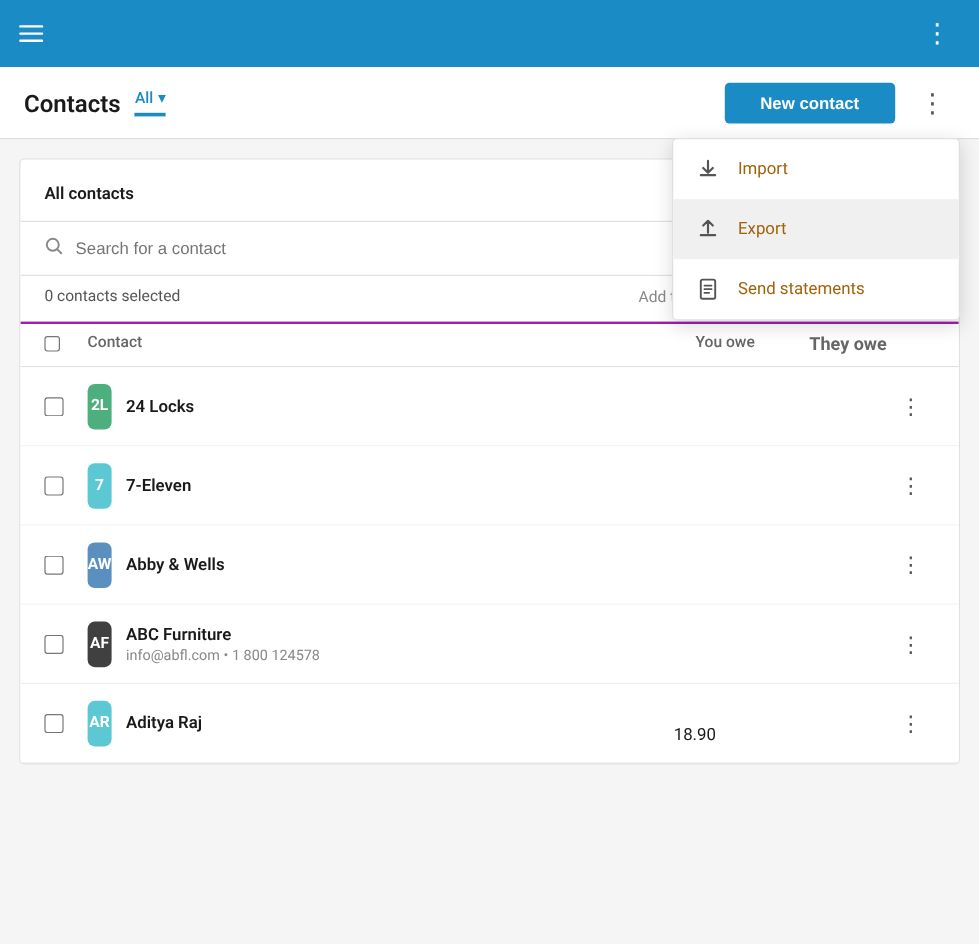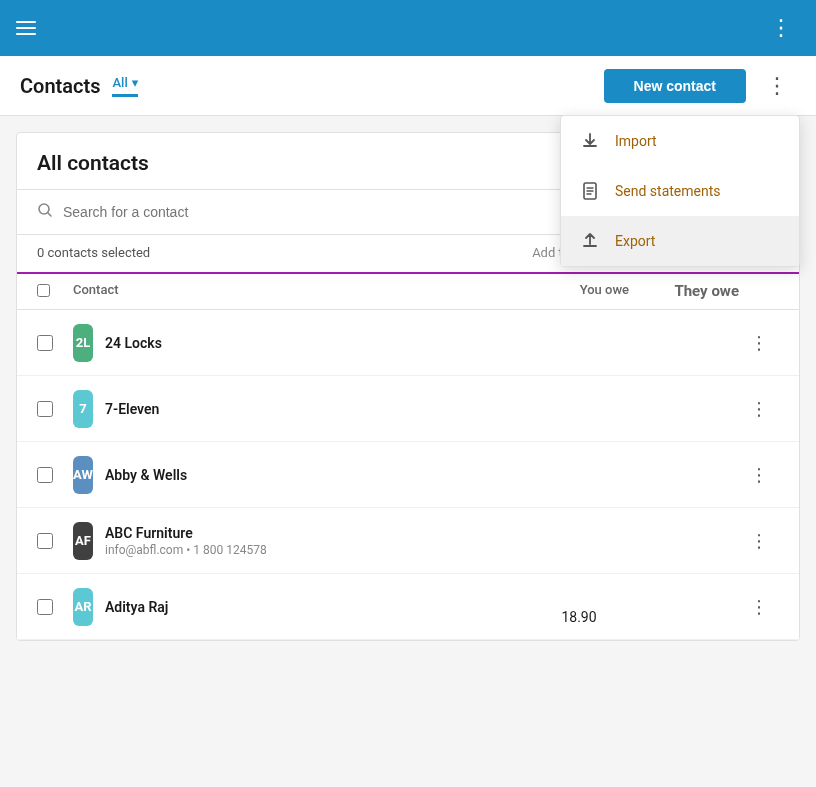--- a/index.html
+++ b/index.html
@@ -100,21 +100,21 @@
       margin: 16px;
       border-radius: 4px;
       border: 1px solid #e0e0e0;
       overflow: hidden;
     }
     .section-header {
       padding: 18px 20px 14px;
       border-bottom: 1px solid #e0e0e0;
     }
     .section-title {
-      font-size: 21px;
+      font-size: 14px;
       font-weight: 600;
       color: #1a1a1a;
     }
 
     
     .search-bar {
       display: flex;
       align-items: center;
       gap: 10px;
       padding: 12px 20px;
@@ -253,36 +253,36 @@
 
 <div class="dropdown-menu">
   <div class="dropdown-item">
     <div class="menu-icon">
       <svg width="20" height="20" viewBox="0 0 20 20" fill="none">
         <path d="M10 3v10M6 9l4 4 4-4M4 15h12" stroke="#555" stroke-width="1.8" stroke-linecap="round" stroke-linejoin="round"></path>
       </svg>
     </div>
     <span>Import</span>
   </div>
+  <div class="dropdown-item highlighted">
+    <div class="menu-icon">
+      <svg width="20" height="20" viewBox="0 0 20 20" fill="none">
+        <path d="M10 13V3M6 7l4-4 4 4M4 15h12" stroke="#555" stroke-width="1.8" stroke-linecap="round" stroke-linejoin="round"></path>
+      </svg>
+    </div>
+    <span>Export</span>
+  </div>
   <div class="dropdown-item">
     <div class="menu-icon">
       <svg width="20" height="20" viewBox="0 0 20 20" fill="none">
         <rect x="4" y="2" width="12" height="16" rx="1.5" stroke="#555" stroke-width="1.6"></rect>
         <path d="M7 7h6M7 10h6M7 13h4" stroke="#555" stroke-width="1.4" stroke-linecap="round"></path>
       </svg>
     </div>
     <span>Send statements</span>
-  </div>
-  <div class="dropdown-item highlighted">
-    <div class="menu-icon">
-      <svg width="20" height="20" viewBox="0 0 20 20" fill="none">
-        <path d="M10 13V3M6 7l4-4 4 4M4 15h12" stroke="#555" stroke-width="1.8" stroke-linecap="round" stroke-linejoin="round"></path>
-      </svg>
-    </div>
-    <span>Export</span>
   </div>
 </div>
 
 <div class="main-content">
 
   <div class="section-header">
     <span class="section-title">All contacts</span>
   </div>
 
   <div class="search-bar">

